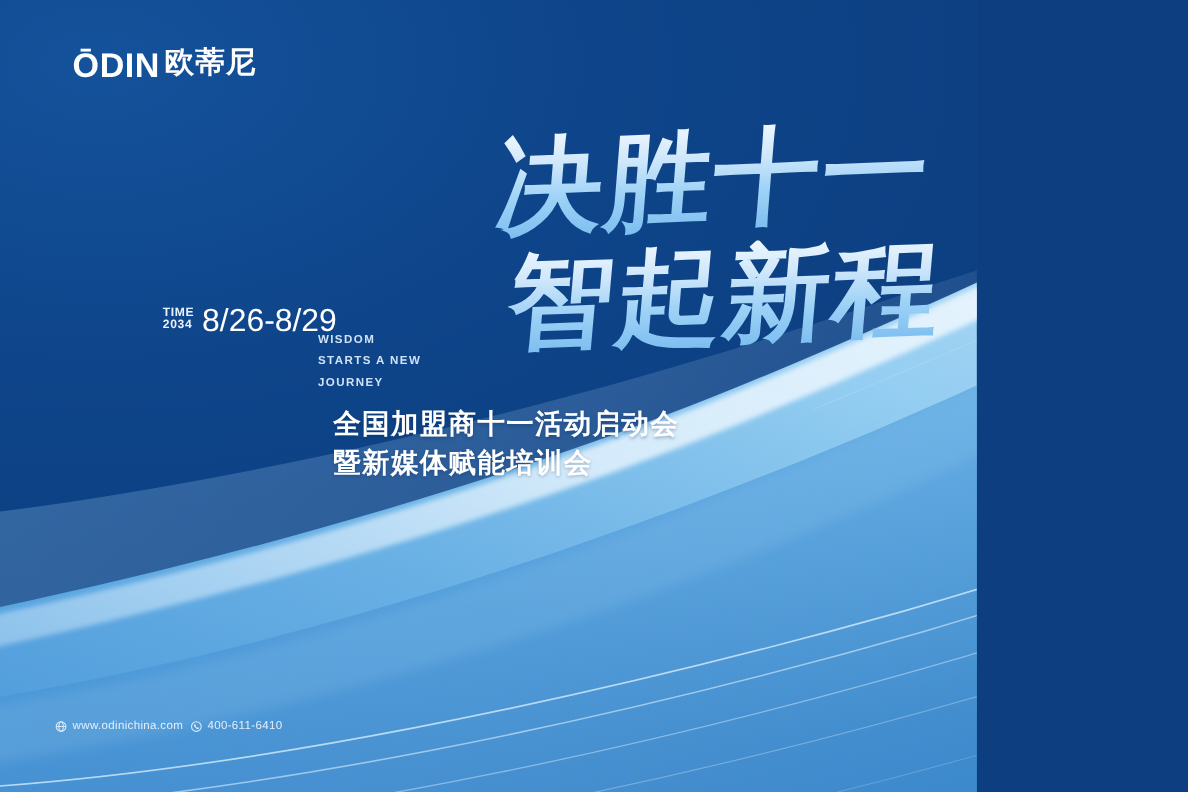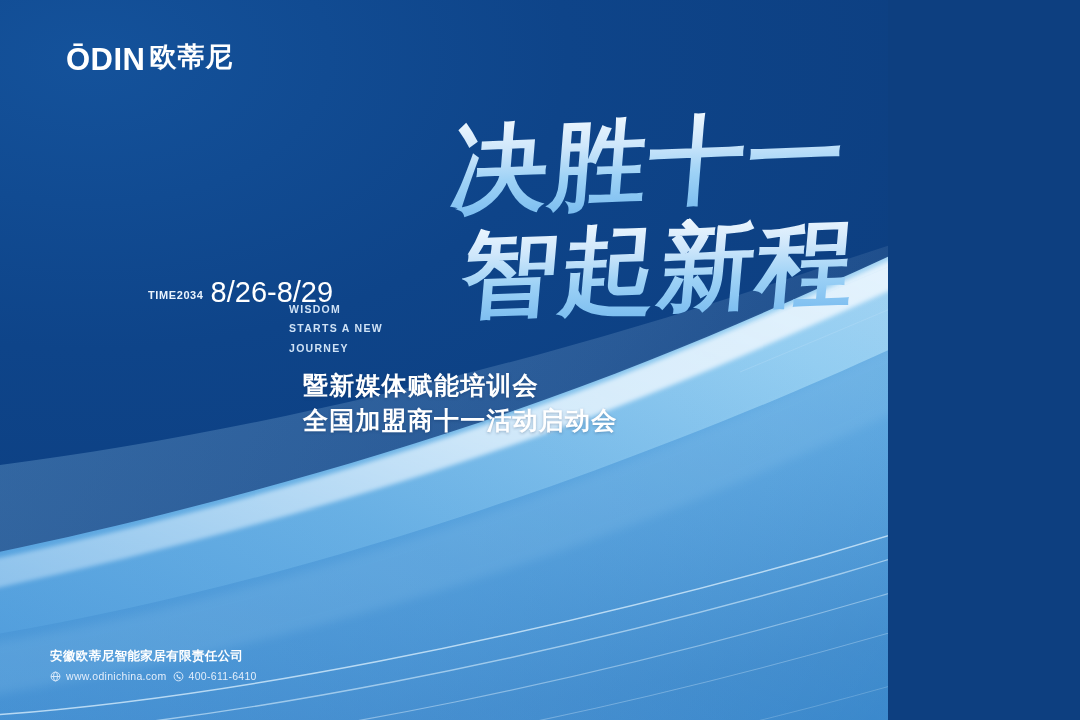--- a/index.html
+++ b/index.html
@@ -58,21 +58,21 @@
     transform:skewX(-7deg) rotate(-2.0deg);
     margin-top:8px;margin-left:18px;
   }
 
   
   .date-row{
     position:absolute;left:148px;top:278px;
     display:flex;align-items:flex-end;gap:7px;color:#ffffff;
   }
   .date-tag{
-    display:flex;flex-direction:row;line-height:1.05;
+    display:flex;flex-direction:column;line-height:1.05;
     font-size:11px;font-weight:700;letter-spacing:.6px;
     padding-bottom:5px;color:#eaf3fd;
   }
   .date-main{
     font-size:29px;font-weight:400;letter-spacing:0px;line-height:1;
     color:#ffffff;
   }
 
   .en-tagline{
     position:absolute;left:289px;top:300px;
@@ -206,26 +206,25 @@
     <span class="date-main">8/26-8/29</span>
   </div>
 
   <div class="en-tagline">
     <div>WISDOM</div>
     <div>STARTS A NEW</div>
     <div>JOURNEY</div>
   </div>
 
   <div class="subtitle">
+    <div>全国加盟商十一活动启动会</div>
     <div>暨新媒体赋能培训会</div>
-    <div>全国加盟商十一活动启动会</div>
   </div>
 
   <div class="footer">
-    <div class="footer-company">安徽欧蒂尼智能家居有限责任公司</div>
     <div class="footer-contacts">
       <div class="fc-item">
         <span class="fc-ico">
           <svg viewBox="0 0 16 16" fill="none" stroke="currentColor" stroke-width="1.4">
             <circle cx="8" cy="8" r="6.4"></circle>
             <ellipse cx="8" cy="8" rx="2.9" ry="6.4"></ellipse>
             <line x1="1.6" y1="8" x2="14.4" y2="8"></line>
           </svg>
         </span>
         <span>www.odinichina.com</span>

